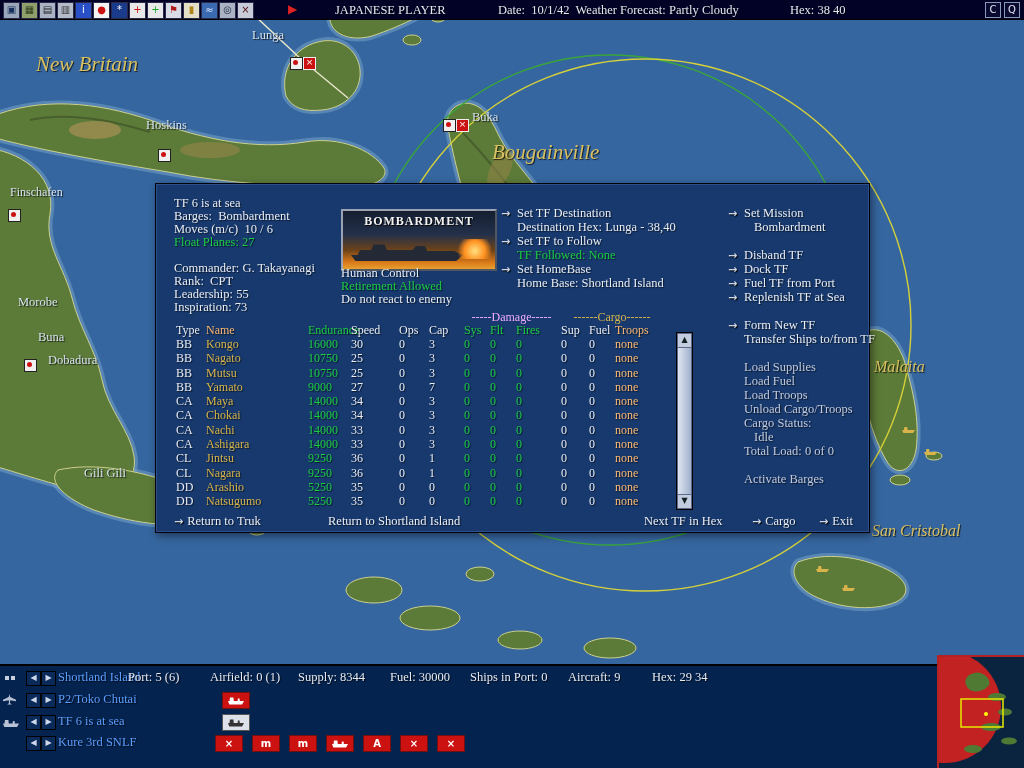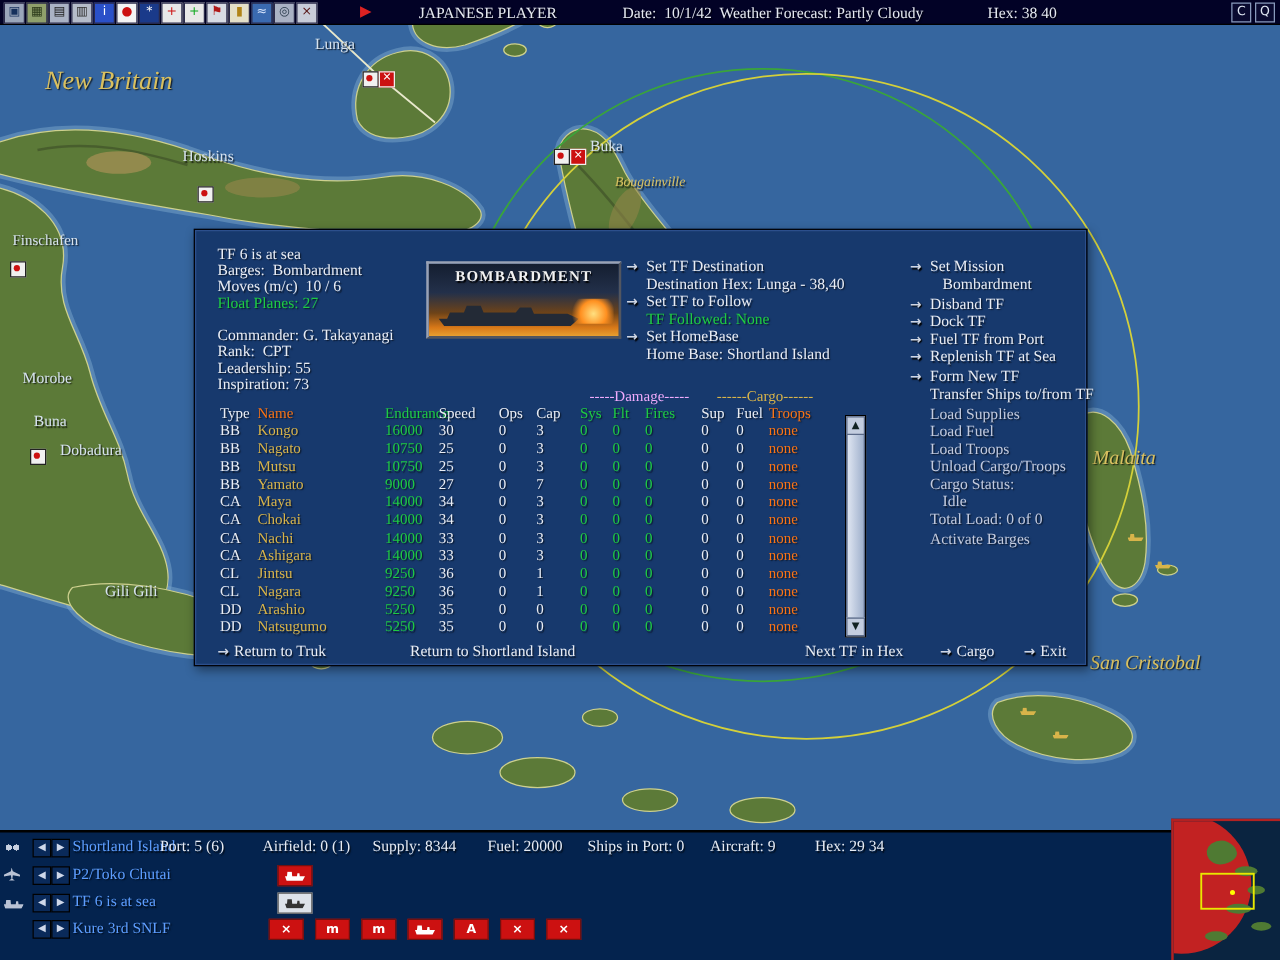--- a/index.html
+++ b/index.html
@@ -38,21 +38,21 @@
   .marker.ship{width:13px;height:6px;background:#d8b44a;border:none;
              clip-path:polygon(0 50%,15% 50%,18% 0,40% 0,43% 50%,100% 50%,85% 100%,10% 100%);}
   
   #dialog{position:absolute;left:155px;top:183px;width:713px;height:348px;background:#17396d;
           border:1px solid #01030a;box-shadow:inset 0 0 0 1px #2c4f8c,2px 3px 8px rgba(0,0,0,.45);
           z-index:30;color:#e9edf5;font-size:12.5px;}
   .tline{white-space:nowrap;}
   .l13 .tline{line-height:13px;height:13px;}
   .l14 .tline{line-height:14px;height:14px;}
   .tline.gap{margin-top:13px;}
-  .l14 .tline.gap{margin-top:2px;}
+  .l14 .tline.gap{margin-top:14px;}
   .tline .lbl{text-shadow:1px 1px 1px rgba(0,0,0,.6);white-space:pre;}
   .lbl.green{color:#1ecb43;}
   .lbl.dim{color:#c2cade;}
   .lbl.indent{margin-left:10px;}
   .aslot{display:inline-block;width:16px;}
   .arrow-ico{color:#cfd6e4;font-family:"DejaVu Sans",sans-serif;font-weight:bold;font-size:11px;
              text-shadow:1px 1px 1px #000;}
   #tf-info{position:absolute;left:18px;top:13px;}
   #portrait{position:absolute;left:185px;top:25px;width:152px;height:58px;border:2px outset #9aa2b4;
             background:linear-gradient(180deg,#141e30 0%,#23304a 40%,#6e4318 68%,#d87818 88%,#e8a030 100%);
@@ -70,21 +70,21 @@
   #ship-table{position:absolute;left:20px;top:126px;width:487px;font-size:12px;}
   #dmg-head{position:absolute;left:283px;top:0;width:105px;text-align:center;color:#f0abfc;}
   #cargo-head{position:absolute;left:385px;top:0;width:102px;text-align:center;color:#d8b44a;}
   .tgrid{display:grid;grid-template-columns:30px 102px 43px 48px 30px 35px 26px 26px 45px 28px 26px 46px;}
   #ship-table-header{position:absolute;left:0;top:13px;width:487px;}
   #ship-table-body{position:absolute;left:0;top:27px;width:487px;}
   .trow{height:14.3px;align-items:center;}
   .hc{color:#d8b44a;text-shadow:1px 1px 1px rgba(0,0,0,.6);}
   .cell{text-shadow:1px 1px 1px rgba(0,0,0,.6);}
   .c-type,.c-speed,.c-ops,.c-cap,.c-sup,.c-fuel{color:#e9edf5;}
-  .c-name,.c-troops{color:#f97316;}
+  .c-name,.c-troops{color:#fdba74;}
   .c-endurance,.c-sys,.c-flt,.c-fires{color:#1ecb43;}
   .cell.c-name{color:#d8b44a;}
   
   #scrollbar{position:absolute;left:520px;top:148px;width:15px;height:176px;border:1px solid #000;
              background:#8fa0bd;}
   .sb-btn{height:13px;background:#c3cddf;border:1px solid #5a6a88;font-size:8px;line-height:11px;
           text-align:center;color:#122;font-family:"DejaVu Sans",sans-serif;}
   .sb-track{height:146px;background:linear-gradient(90deg,#dfe6f2,#9fb0cc);
             border-left:1px solid #5a6a88;border-right:1px solid #5a6a88;}
   
@@ -176,24 +176,24 @@
     <ellipse cx="500" cy="170" rx="10" ry="22" fill="#8f8448" opacity="0.6" transform="rotate(25 500 170)"></ellipse>
     <circle cx="610" cy="300" r="245" fill="none" stroke="#3aa53a" stroke-width="1.4"></circle>
     <circle cx="645" cy="325" r="266" fill="none" stroke="#d4d03a" stroke-width="1.4"></circle>
     <path d="M 238,0 L 302,60 L 348,98" fill="none" stroke="#e8e8cc" stroke-width="1.4"></path>
   </svg>
   <div>
       <div class="map-label big" style="left: 36px; top: 52px; font-size: 21px;">New Britain</div>
       <div class="map-label" style="left: 146px; top: 118px; font-size: 12.5px;">Hoskins</div>
       <div class="map-label" style="left: 252px; top: 28px; font-size: 12.5px;">Lunga</div>
       <div class="map-label" style="left: 472px; top: 110px; font-size: 12.5px;">Buka</div>
-      <div class="map-label big" style="left: 492px; top: 140px; font-size: 11px;">Bougainville</div>
+      <div class="map-label big" style="left: 492px; top: 140px; font-size: 21px;">Bougainville</div>
       <div class="map-label" style="left: 10px; top: 185px; font-size: 12px;">Finschafen</div>
       <div class="map-label" style="left: 18px; top: 295px; font-size: 12.5px;">Morobe</div>
-      <div class="map-label" style="left: 27px; top: 330px; font-size: 12.5px;">Buna</div>
+      <div class="map-label" style="left: 38px; top: 330px; font-size: 12.5px;">Buna</div>
       <div class="map-label" style="left: 48px; top: 353px; font-size: 12.5px;">Dobadura</div>
       <div class="map-label" style="left: 84px; top: 466px; font-size: 12.5px;">Gili Gili</div>
       <div class="map-label big" style="left: 874px; top: 358px; font-size: 16px;">Malaita</div>
       <div class="map-label big" style="left: 872px; top: 522px; font-size: 16px;">San Cristobal</div>
     </div>
   <div>
       <div class="marker japan-base" style="left: 158px; top: 149px;"></div>
       <div class="marker japan-base" style="left: 290px; top: 57px;"></div>
       <div class="marker enemy-x" style="left: 303px; top: 57px;">×</div>
       <div class="marker japan-base" style="left: 443px; top: 119px;"></div>
@@ -229,20 +229,25 @@
       <div class="tline"><span class="lbl">Rank:  CPT</span></div>
       <div class="tline"><span class="lbl">Leadership: 55</span></div>
       <div class="tline"><span class="lbl">Inspiration: 73</span></div>
     </div>
 
   <div id="portrait">
     <div class="cap">BOMBARDMENT</div>
     <div class="shipsil"></div>
     <div class="flame"></div>
   </div>
+  <div id="portrait-lines" class="l13">
+      <div class="tline"><span class="lbl">Human Control</span></div>
+      <div class="tline"><span class="lbl green">Retirement Allowed</span></div>
+      <div class="tline"><span class="lbl">Do not react to enemy</span></div>
+    </div>
 
   <div id="left-actions" class="l14">
       <div class="tline"><span class="aslot"><span class="arrow-ico">→</span></span><span class="lbl">Set TF Destination</span></div>
       <div class="tline"><span class="aslot"></span><span class="lbl">Destination Hex: Lunga - 38,40</span></div>
       <div class="tline"><span class="aslot"><span class="arrow-ico">→</span></span><span class="lbl">Set TF to Follow</span></div>
       <div class="tline"><span class="aslot"></span><span class="lbl green">TF Followed: None</span></div>
       <div class="tline"><span class="aslot"><span class="arrow-ico">→</span></span><span class="lbl">Set HomeBase</span></div>
       <div class="tline"><span class="aslot"></span><span class="lbl">Home Base: Shortland Island</span></div>
     </div>
   <div id="right-actions" class="l14">
@@ -471,21 +476,21 @@
 <div id="bottombar">
   <div>
       <div class="bbrow" style="top: 4px;">
         <span class="lead"><span class="glyph-binoc"></span></span>
         <span class="nav-arrow" style="left: 26px;">◀</span>
         <span class="nav-arrow" style="left: 41px;">▶</span>
         <span class="bb-name">Shortland Island</span>
         <span class="bb-stat" style="left: 128px;">Port: 5 (6)</span>
         <span class="bb-stat" style="left: 210px;">Airfield: 0 (1)</span>
         <span class="bb-stat" style="left: 298px;">Supply: 8344</span>
-        <span class="bb-stat" style="left: 390px;">Fuel: 20000</span>
+        <span class="bb-stat" style="left: 390px;">Fuel: 30000</span>
         <span class="bb-stat" style="left: 470px;">Ships in Port: 0</span>
         <span class="bb-stat" style="left: 568px;">Aircraft: 9</span>
         <span class="bb-stat" style="left: 652px;">Hex: 29 34</span>
       </div>
       <div class="bbrow" style="top: 26px;">
         <span class="lead"><span class="glyph-plane grey"></span></span>
         <span class="nav-arrow" style="left: 26px;">◀</span>
         <span class="nav-arrow" style="left: 41px;">▶</span>
         <span class="bb-name">P2/Toko Chutai</span>
         <span class="unit red" style="left: 222px;">

